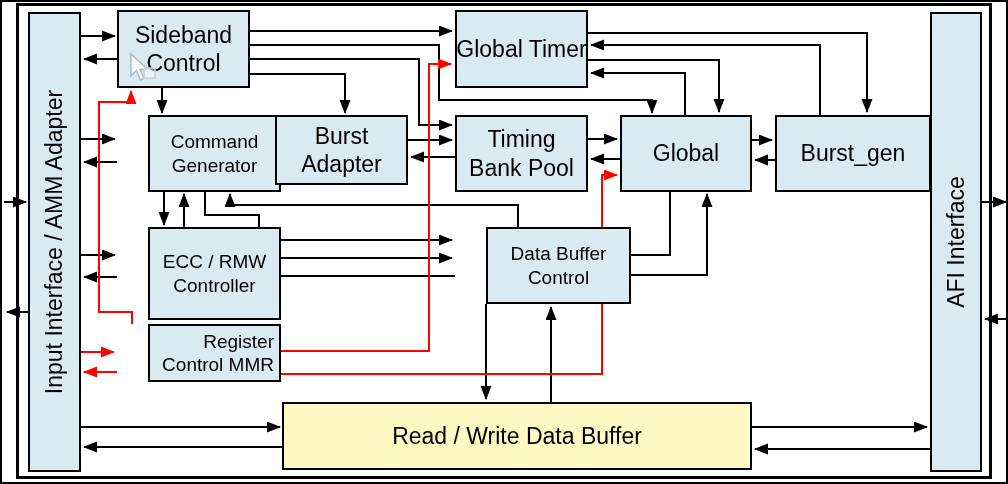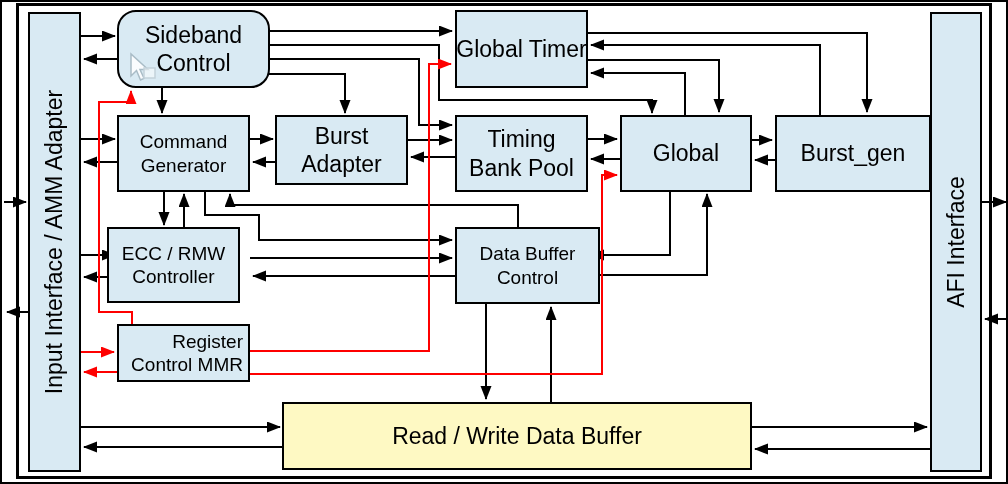--- a/index.html
+++ b/index.html
@@ -23,28 +23,28 @@
     border:2px solid #000;
     box-sizing:border-box;
     display:flex;align-items:center;justify-content:center;
     text-align:center;
     color:#000;
     line-height:1.22;
     padding:0 5px;
   }
   .block.white{background:#fef9c3;}
   .f-big{font-size:23px;}
-  .f-med{font-size:19px;}
+  .f-med{font-size:19px;margin-left:31px;}
   .nowrap{white-space:nowrap;padding:0;}
   .vtext{transform:rotate(-90deg);white-space:nowrap;font-size:23px;}
   
   #b-input{left:26px;top:10px;width:53px;height:460px;}
-  #b-sideband{left:115px;top:8px;width:153px;height:78px;border-radius:19px;}
+  #b-sideband{left:115px;top:8px;width:133px;height:78px;}
   #b-cmdgen{left:115px;top:113px;width:133px;height:77px;}
-  #b-ecc{left:105px;top:225px;width:133px;height:76px;}
+  #b-ecc{left:115px;top:225px;width:133px;height:93px;}
   #b-register{left:115px;top:322px;width:133px;height:58px;text-align:right;}
   #b-burstad{left:273px;top:113px;width:133px;height:70px;}
   #b-gtimer{left:453px;top:8px;width:133px;height:78px;}
   #b-tbp{left:453px;top:113px;width:133px;height:77px;}
   #b-arbiter{left:618px;top:113px;width:132px;height:77px;}
   #b-burstgen{left:773px;top:113px;width:156px;height:77px;}
   #b-dbc{left:453px;top:225px;width:145px;height:77px;}
   #b-rwbuf{left:280px;top:400px;width:470px;height:68px;}
   #b-afi{left:928px;top:10px;width:52px;height:460px;}
   .wire{fill:none;stroke-width:2px;}

